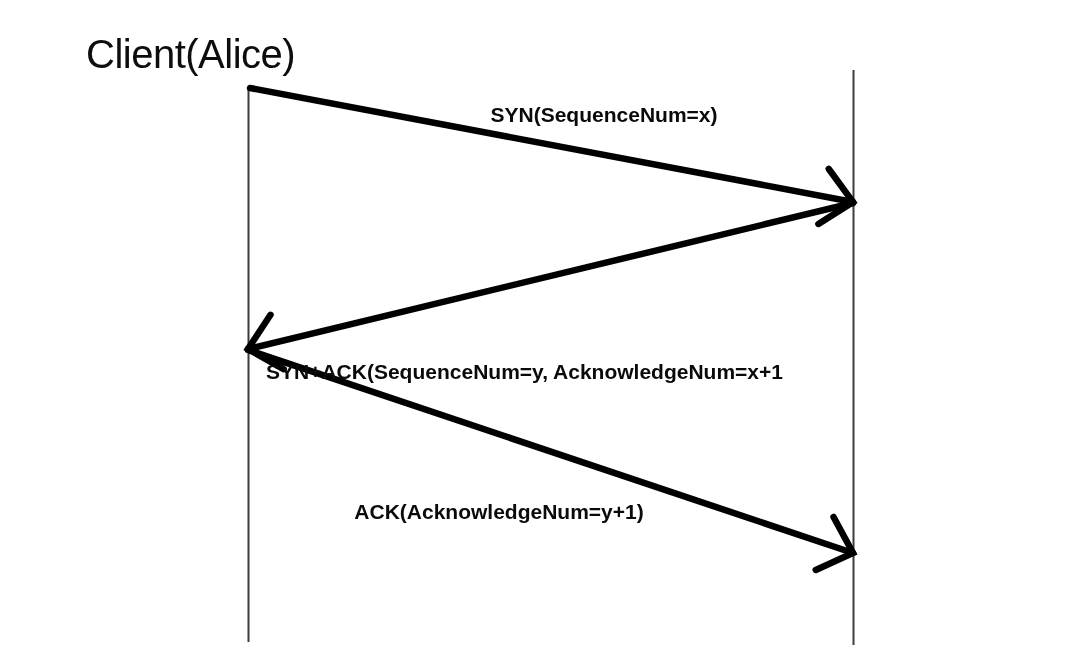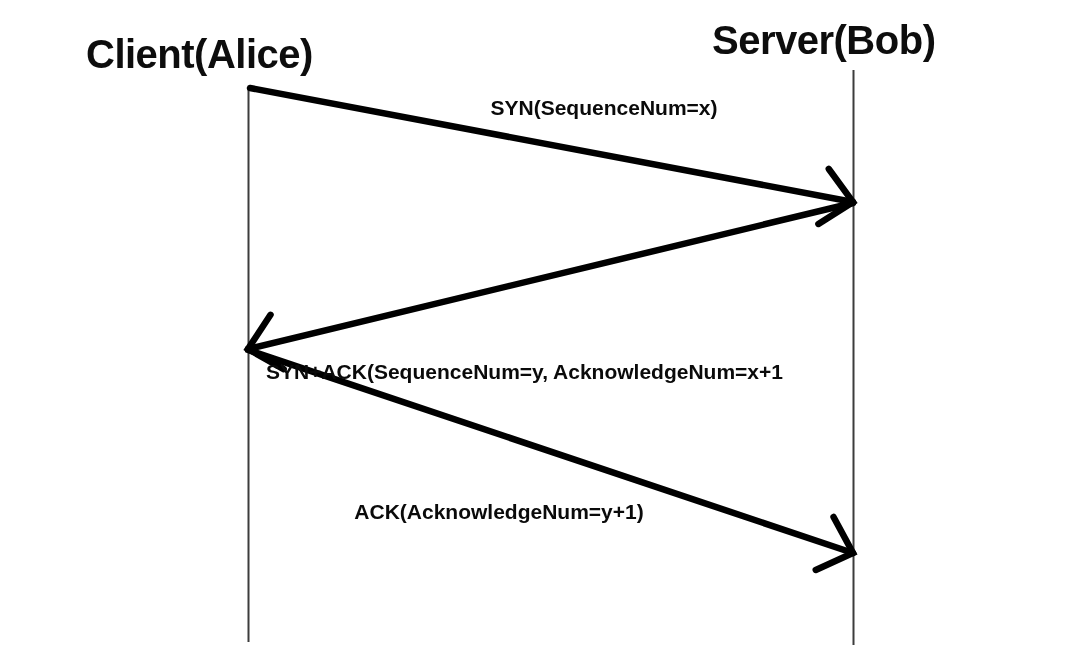--- a/index.html
+++ b/index.html
@@ -19,36 +19,36 @@
   .diagram-svg {
     position: absolute;
     left: 0;
     top: 0;
     width: 1080px;
     height: 664px;
   }
   .actor {
     position: absolute;
     font-size: 40px;
-    font-weight: 700;
+    font-weight: 400;
     letter-spacing: -0.5px;
     color: #0d0d0d;
     white-space: nowrap;
   }
   .actor.client { left: 86px;  top: 32px; }
   .actor.server { left: 712px; top: 18px; }
   .msg {
     position: absolute;
     font-size: 21px;
     font-weight: 700;
     color: #0a0a0a;
     white-space: nowrap;
     letter-spacing: 0px;
   }
-  .msg.syn    { left: 604px; top: 96px; transform: translateX(-50%); }
+  .msg.syn    { left: 604px; top: 103px; transform: translateX(-50%); }
   .msg.synack { left: 266px; top: 344px; margin-top: 16px; }
   .msg.ack    { left: 499px; top: 500px; transform: translateX(-50%); }
 </style>
 </head>
 <body>
 
 <div class="stage">
 
   <svg class="diagram-svg" viewBox="0 0 1080 664">
     <defs>
@@ -59,19 +59,18 @@
 
     <line x1="248.5" y1="87" x2="248.5" y2="642" stroke="#3c3c3c" stroke-width="2"></line>
     <line x1="853.5" y1="70" x2="853.5" y2="645" stroke="#3c3c3c" stroke-width="2"></line>
 
     <line x1="250" y1="88" x2="853" y2="202" stroke="#000000" stroke-width="6.5" stroke-linecap="round" marker-end="url(#openArrow)"></line>
     <line x1="853" y1="203" x2="248" y2="349" stroke="#000000" stroke-width="6.5" stroke-linecap="round" marker-end="url(#openArrow)"></line>
     <line x1="248" y1="350" x2="853" y2="553" stroke="#000000" stroke-width="6.5" stroke-linecap="round" marker-end="url(#openArrow)"></line>
   </svg>
 
   <div class="actor client">Client(Alice)</div>
-  <div class="actor server">Server(Bob)</div>
 
   <div class="msg syn">SYN(SequenceNum=x)</div>
   <div class="msg synack">SYN+ACK(SequenceNum=y, AcknowledgeNum=x+1</div>
   <div class="msg ack">ACK(AcknowledgeNum=y+1)</div>
 
 </div>
 
 </body></html>

